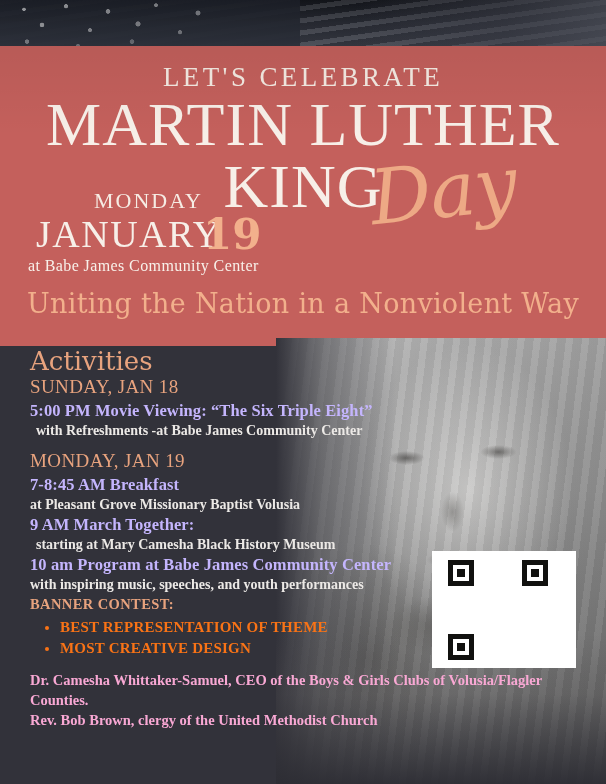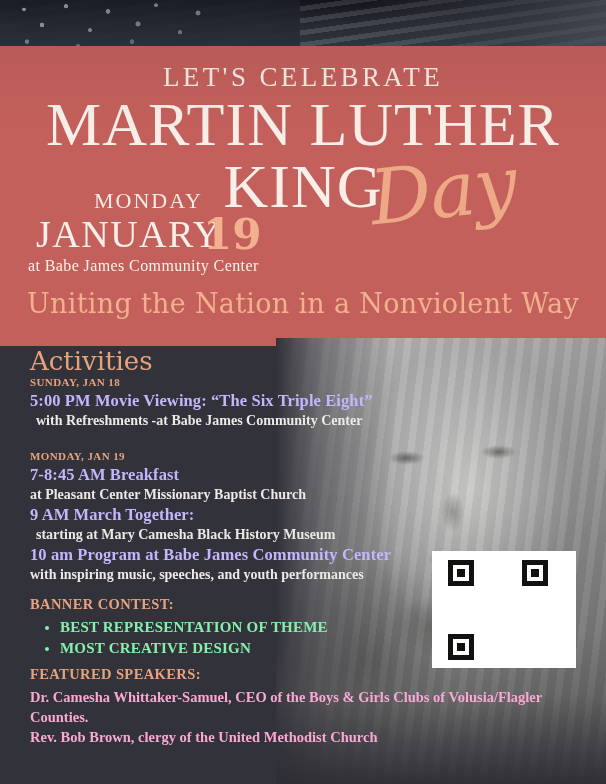--- a/index.html
+++ b/index.html
@@ -244,22 +244,22 @@
     font-size: 26px;
     font-family: "DejaVu Serif", serif;
   }
   .block {
     position: absolute;
     left: 22px;
     color: #f4f1ee;
   }
   .day-head {
     color: #e8a37e;
-    font-size: 11px;
-    font-weight: bold;
+    font-size: 19px;
+    font-weight: normal;
     letter-spacing: .4px;
     margin-bottom: 2px;
     font-family: "Liberation Serif", serif;
   }
   .line-lg {
     font-size: 16.5px;
     font-weight: bold;
     color: #c4b5fd;
     line-height: 21px;
     letter-spacing: .1px;
@@ -277,21 +277,21 @@
   }
   .contest-head {
     color: #e8a37e;
     font-size: 14.5px;
     font-weight: bold;
     letter-spacing: .4px;
   }
   .bullets {
     margin: 4px 0 0 0;
     padding-left: 30px;
-    color: #86efac;
+    color: #f97316;
   }
   .bullets li {
     font-size: 15px;
     font-weight: bold;
     line-height: 21px;
     letter-spacing: .2px;
   }
   .speaker-line {
     font-size: 14.5px;
     font-weight: bold;
@@ -376,37 +376,36 @@
 
     <div class="block" style="top:38px;">
       <div class="day-head">SUNDAY, JAN 18</div>
       <div class="line-lg">5:00 PM Movie Viewing: “The Six Triple Eight”</div>
       <div class="line-sm">with Refreshments -at Babe James Community Center</div>
     </div>
 
     <div class="block" style="top:112px;">
       <div class="day-head">MONDAY, JAN 19</div>
       <div class="line-lg">7-8:45 AM Breakfast</div>
-      <div class="line-sm flush">at Pleasant Center Missionary Baptist Church</div>
+      <div class="line-sm flush">at Pleasant Grove Missionary Baptist Volusia</div>
       <div class="line-lg">9 AM March Together:</div>
       <div class="line-sm">starting at Mary Camesha Black History Museum</div>
       <div class="line-lg">10 am Program at Babe James Community Center</div>
       <div class="line-sm flush">with inspiring music, speeches, and youth performances</div>
     </div>
 
     <div class="block" style="top:258px;">
       <div class="contest-head">BANNER CONTEST:</div>
       <ul class="bullets">
         <li>BEST REPRESENTATION OF THEME</li>
         <li>MOST CREATIVE DESIGN</li>
       </ul>
     </div>
 
     <div class="block" style="top:328px;">
-      <div class="contest-head">FEATURED SPEAKERS:</div>
       <div class="speaker-line" style="margin-top:4px;">Dr. Camesha Whittaker-Samuel, CEO of the Boys &amp; Girls Clubs of Volusia/Flagler</div>
       <div class="speaker-line">Counties.</div>
       <div class="speaker-line">Rev. Bob Brown, clergy of the United Methodist Church</div>
     </div>
 
   </div>
 
   <div class="qr-wrap">
     <div class="qr"></div>
     <div class="qr-eye tl"></div>

